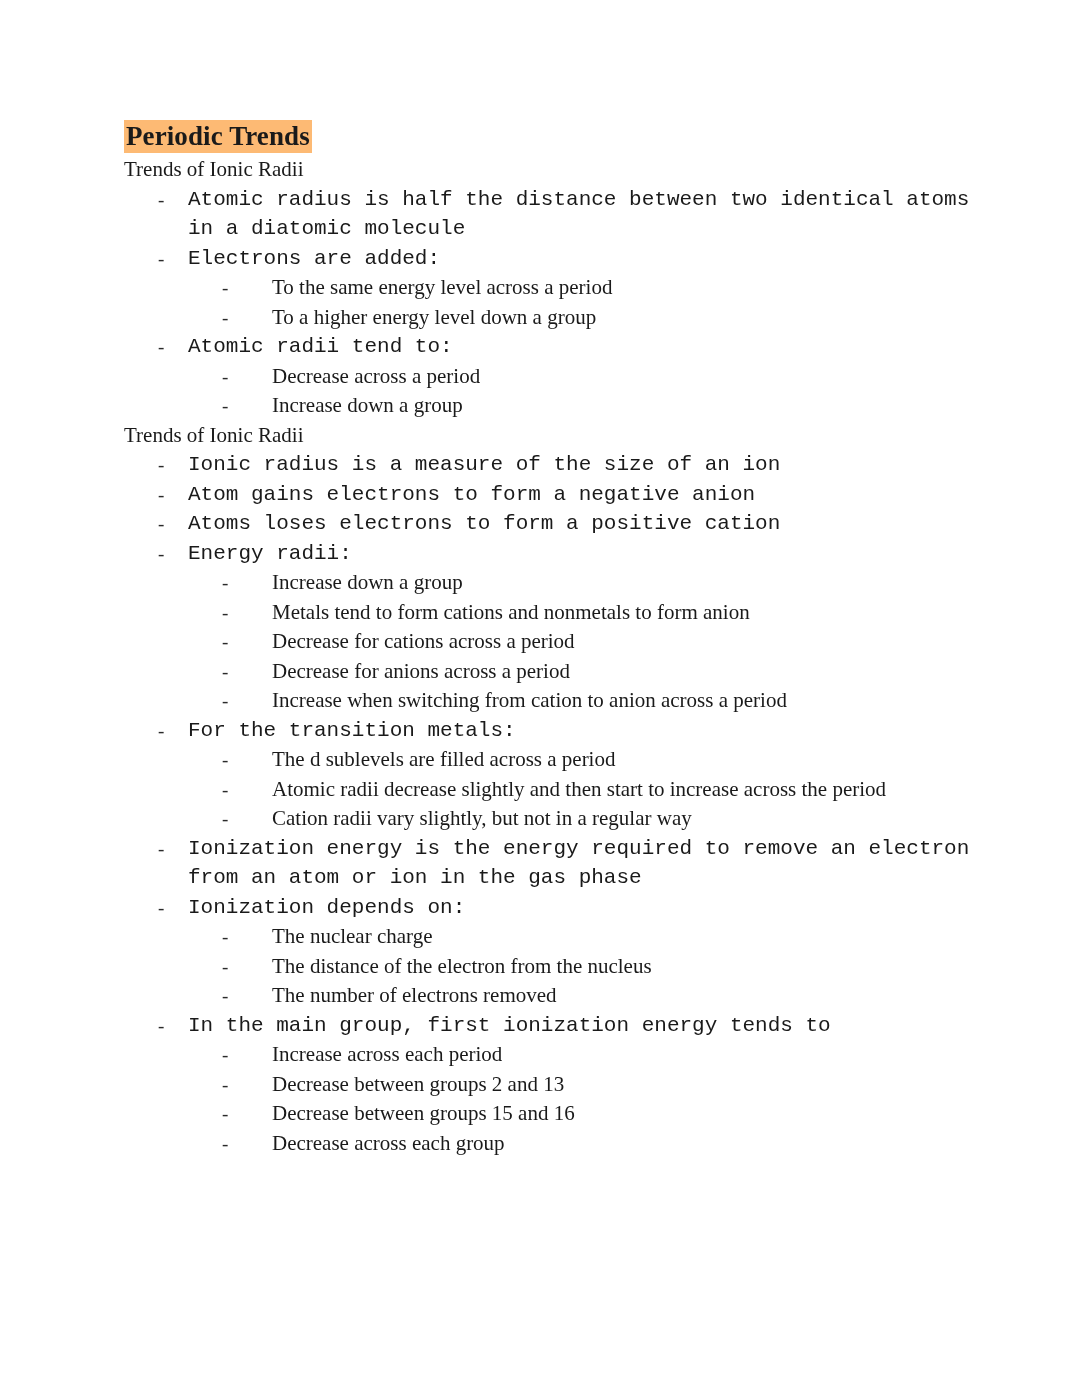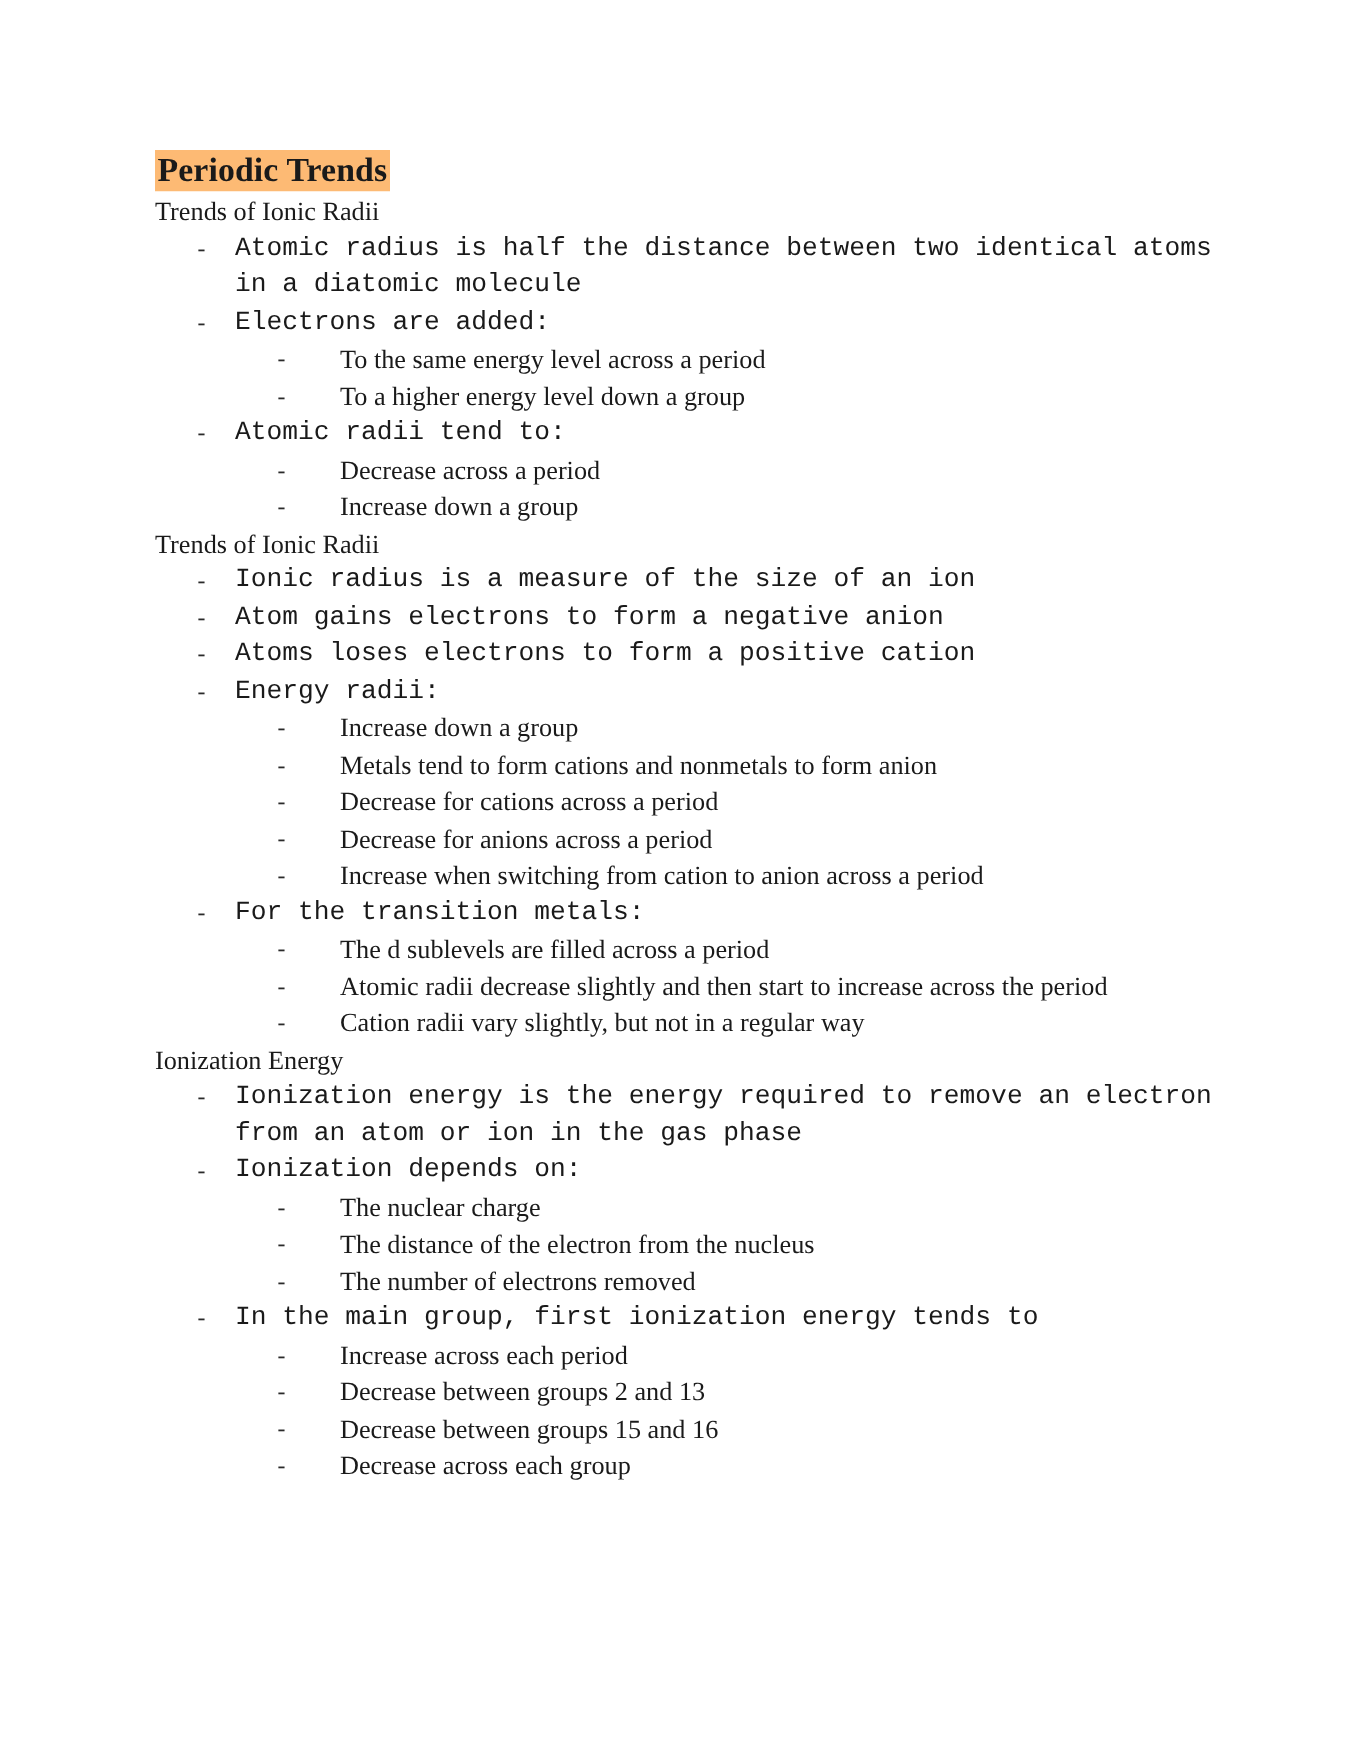--- a/index.html
+++ b/index.html
@@ -180,21 +180,20 @@
           <div class="bullet lvl2">
             <span class="dash">-</span>
             <span class="btext">Atomic radii decrease slightly and then start to increase across the period</span>
           </div>
           <div class="bullet lvl2">
             <span class="dash">-</span>
             <span class="btext">Cation radii vary slightly, but not in a regular way</span>
           </div>
         </div>
         <div class="section">
-          <div class="section-head">Ionization Energy</div>
           <div class="bullet lvl1">
             <span class="dash">-</span>
             <span class="btext">Ionization energy is the energy required to remove an electron from an atom or ion in the gas phase</span>
           </div>
           <div class="bullet lvl1">
             <span class="dash">-</span>
             <span class="btext">Ionization depends on:</span>
           </div>
           <div class="bullet lvl2">
             <span class="dash">-</span>

